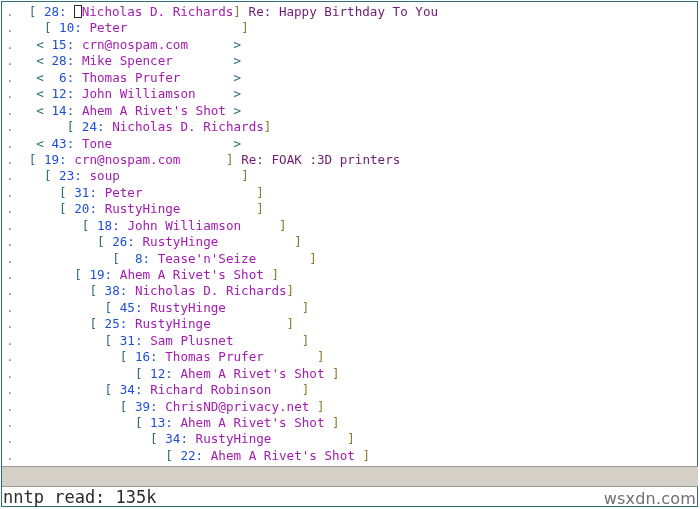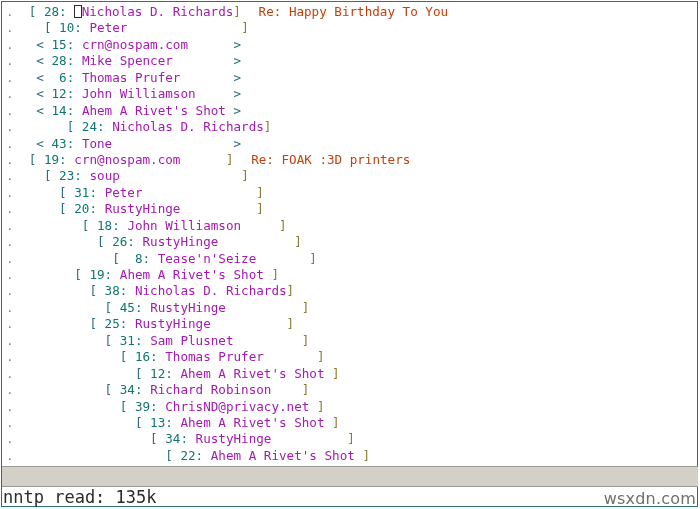--- a/index.html
+++ b/index.html
@@ -45,23 +45,23 @@
   .line {
     height: 16.45px;
     white-space: pre;
     font-size: 12.6px;
   }
   .dot      { color: #8a8a8a; }
   .obrk     { color: #2f6f7a; }
   .cbrk     { color: #8a7a30; }
   .oang     { color: #2f6f7a; }
   .cang     { color: #2f6f7a; }
-  .num      { color: #0f766e; }
+  .num      { color: #1d4ed8; }
   .name     { color: #a21caf; }
-  .subject  { color: #c2410c; margin-left: 10px; }
+  .subject  { color: #701a75; }
   .cursor-box {
     display: inline-block;
     width: 7.5px;
     height: 13px;
     vertical-align: -2px;
     border: 1px solid #2b2b2b;
     box-sizing: border-box;
     background: transparent;
     margin: 0 -0.05px;
   }

